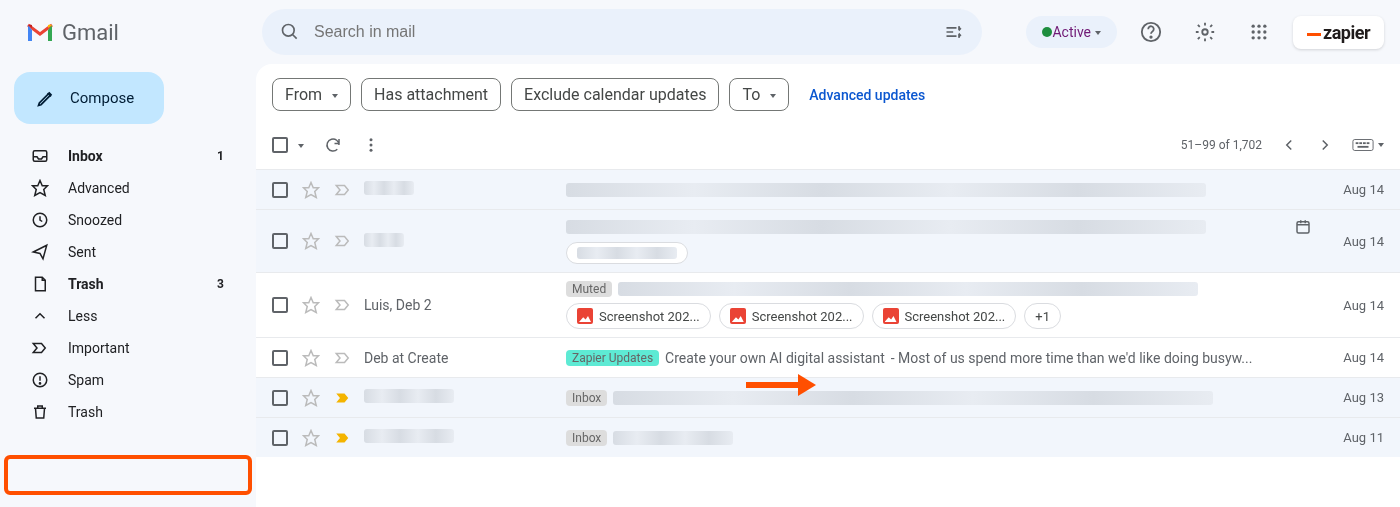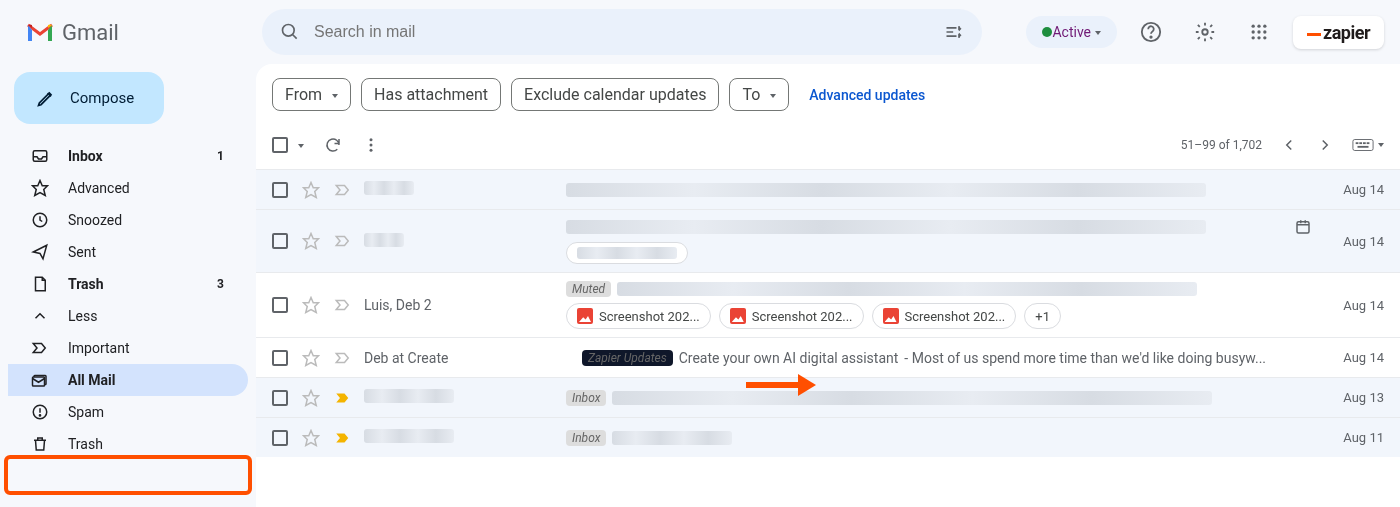--- a/index.html
+++ b/index.html
@@ -202,23 +202,22 @@
   .row .date { width:60px; text-align:right; color:#5f6368; font-size:13px; }
   .row.muted-row { background:#fff; }
   .row.zapier-row { background:#fff; }
   .row.inbox-row { background:#f2f6fc; }
   .tag-label {
     background: #ddd;
     color: #666;
     font-size: 12px;
     padding: 1px 6px;
     border-radius: 4px;
-    font-style: italic;
-  }
-  .tag-label.zapier { background:#0f172a;margin-left:16px; }
+  }
+  .tag-label.zapier { background:#5eead4; }
   .tag-label.inbox { background:#ddd; }
   .attach-chip {
     display:flex; align-items:center; gap:6px;
     border:1px solid #dadce0; border-radius:16px;
     padding:4px 10px; font-size:13px; color:#444746;
     background:#fff;
   }
   .attach-chip .img-icn { width:16px;height:16px;background:#ea4335;border-radius:2px;position:relative; }
   .attach-chip .img-icn::after { content:''; position:absolute; bottom:2px; left:2px; right:2px; height:6px; background:#fff; clip-path: polygon(0 100%, 35% 20%, 55% 60%, 75% 0, 100% 100%); }
   .attach-row { display:flex; gap:8px; }
@@ -381,30 +380,20 @@
           </span>
         <span>Less</span>
       </div>
       <div class="nav-item">
         <span class="nav-icon">
             <svg width="18" height="18" viewBox="0 0 24 24" fill="none" stroke="#202124" stroke-width="2">
               <path d="M3 6h11l5 6-5 6H3l5-6-5-6z"></path>
             </svg>
           </span>
         <span>Important</span>
-      </div>
-      <div class="nav-item active">
-        <span class="nav-icon">
-            <svg width="18" height="18" viewBox="0 0 24 24" fill="none" stroke="#202124" stroke-width="2">
-              <rect x="4" y="6" width="16" height="12" rx="1"></rect>
-              <rect x="2" y="8" width="16" height="12" rx="1" fill="#d3e3fd"></rect>
-              <path d="M2 10l8 5 8-5"></path>
-            </svg>
-          </span>
-        <span>All Mail</span>
       </div>
       <div class="nav-item">
         <span class="nav-icon">
             <svg width="18" height="18" viewBox="0 0 24 24" fill="none" stroke="#202124" stroke-width="2">
               <circle cx="12" cy="12" r="9"></circle>
               <line x1="12" y1="7" x2="12" y2="13"></line>
               <circle cx="12" cy="16.5" r="0.8" fill="#202124"></circle>
             </svg>
           </span>
         <span>Spam</span>

